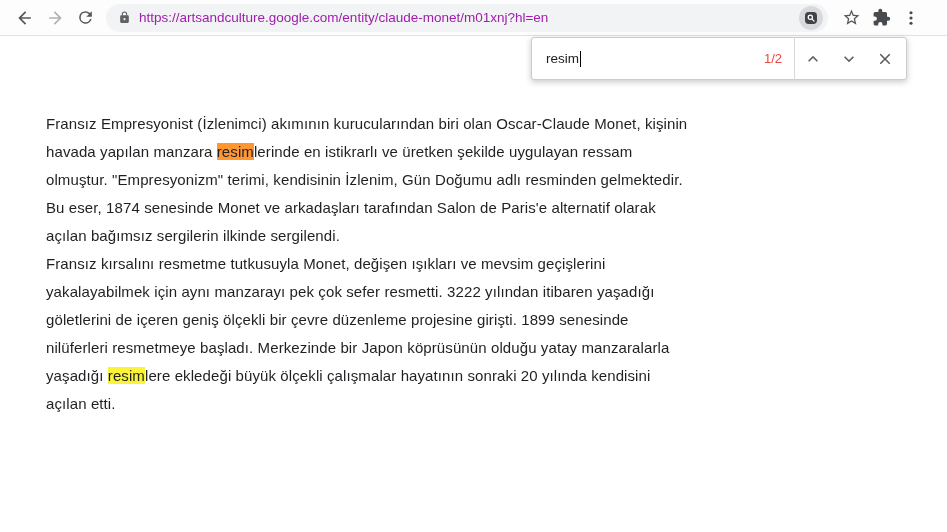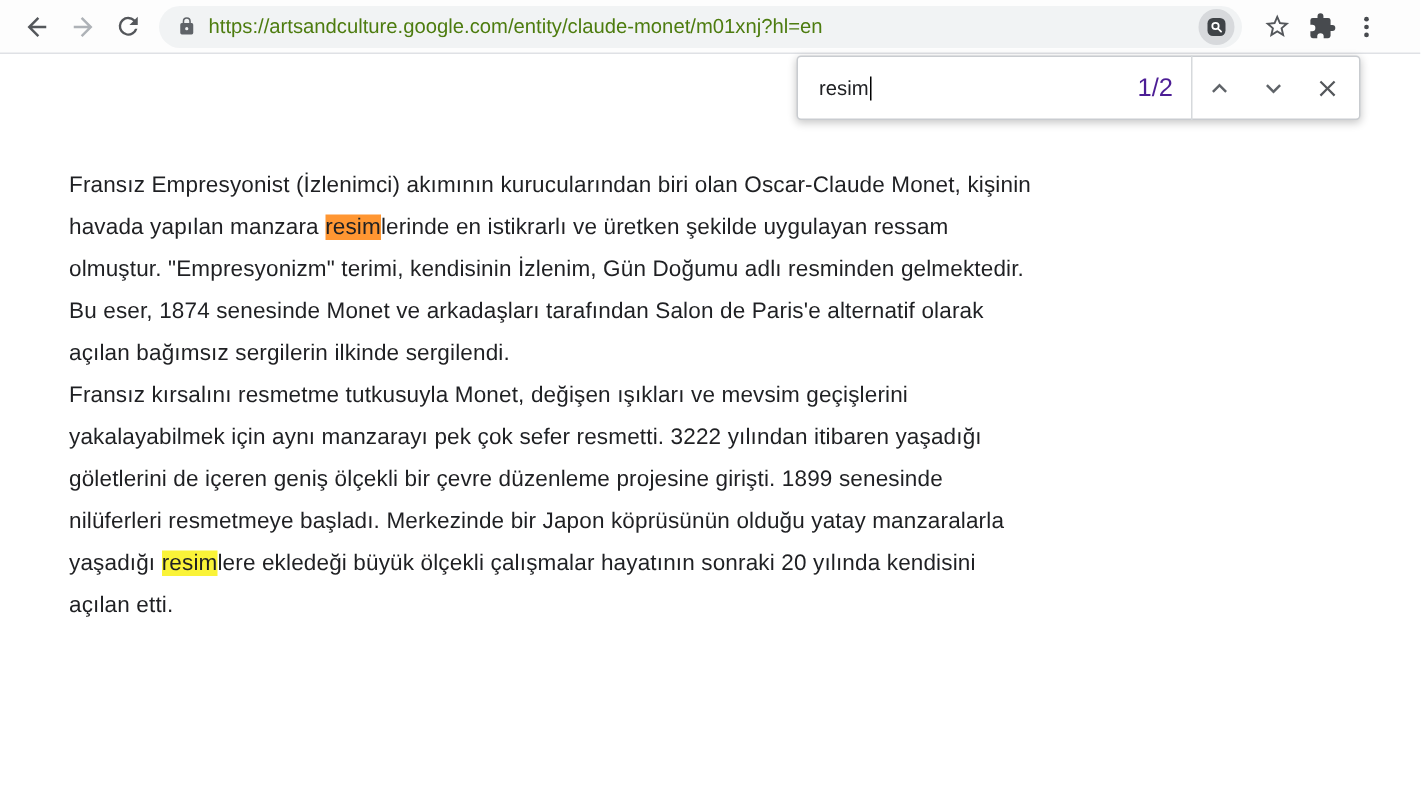--- a/index.html
+++ b/index.html
@@ -16,32 +16,32 @@
   .screen{position:relative;width:947px;height:532px;background:#fff;}
 
   
   .toolbar{position:absolute;top:0;left:0;width:947px;height:36px;background:#FDFDFD;
     border-bottom:1px solid #DFE1E5;display:flex;align-items:center;padding:0 10px;}
   .tb-btn{width:30px;height:30px;border:none;background:transparent;display:flex;
     align-items:center;justify-content:center;border-radius:50%;cursor:pointer;flex:0 0 auto;}
   .tb-btn svg{display:block;}
   .omnibox{flex:1 1 auto;height:28px;margin:0 8px 0 6px;background:var(--omnibox);
     border-radius:14px;display:flex;align-items:center;padding:0 5px 0 12px;max-width:722px;cursor:text;}
-  .url{font-size:13.5px;color:#4d7c0f;white-space:nowrap;overflow:hidden;flex:1 1 auto;margin-left:8px;}
+  .url{font-size:13.5px;color:#a21caf;white-space:nowrap;overflow:hidden;flex:1 1 auto;margin-left:8px;}
   .lens-chip{width:24px;height:24px;border-radius:50%;background:#D7D9DC;border:none;
     display:flex;align-items:center;justify-content:center;cursor:pointer;flex:0 0 auto;}
 
   
   .findbar{position:absolute;top:37px;left:531px;width:376px;height:43px;background:#fff;
     border:1px solid #C9CCD0;border-radius:3px;box-shadow:0 2px 6px rgba(0,0,0,.22);
     display:flex;align-items:center;z-index:5;}
   .find-input{flex:1 1 auto;height:100%;display:flex;align-items:center;padding-left:14px;cursor:text;}
   .find-query{font-size:13.5px;color:#202124;}
   .caret{display:inline-block;width:1px;height:16px;background:#000;margin-left:1px;}
-  .match-counter{font-size:17px;color:#4c1d95;padding:0 12px 0 6px;flex:0 0 auto;}
+  .match-counter{font-size:13px;color:#ef4444;padding:0 12px 0 6px;flex:0 0 auto;}
   .find-divider{width:1px;height:43px;background:#D6D9DC;flex:0 0 auto;}
   .find-btn{width:34px;height:34px;border:none;background:transparent;border-radius:50%;
     display:flex;align-items:center;justify-content:center;cursor:pointer;flex:0 0 auto;margin:0 1px;}
 
   
   .content{position:absolute;top:110px;left:46px;width:885px;
     font-size:15px;line-height:28px;color:#1F2023;letter-spacing:0.1px;}
   .tl{white-space:pre;}
   .hl-active{background:var(--hl-active);}
   .hl-match{background:var(--hl-match);}

